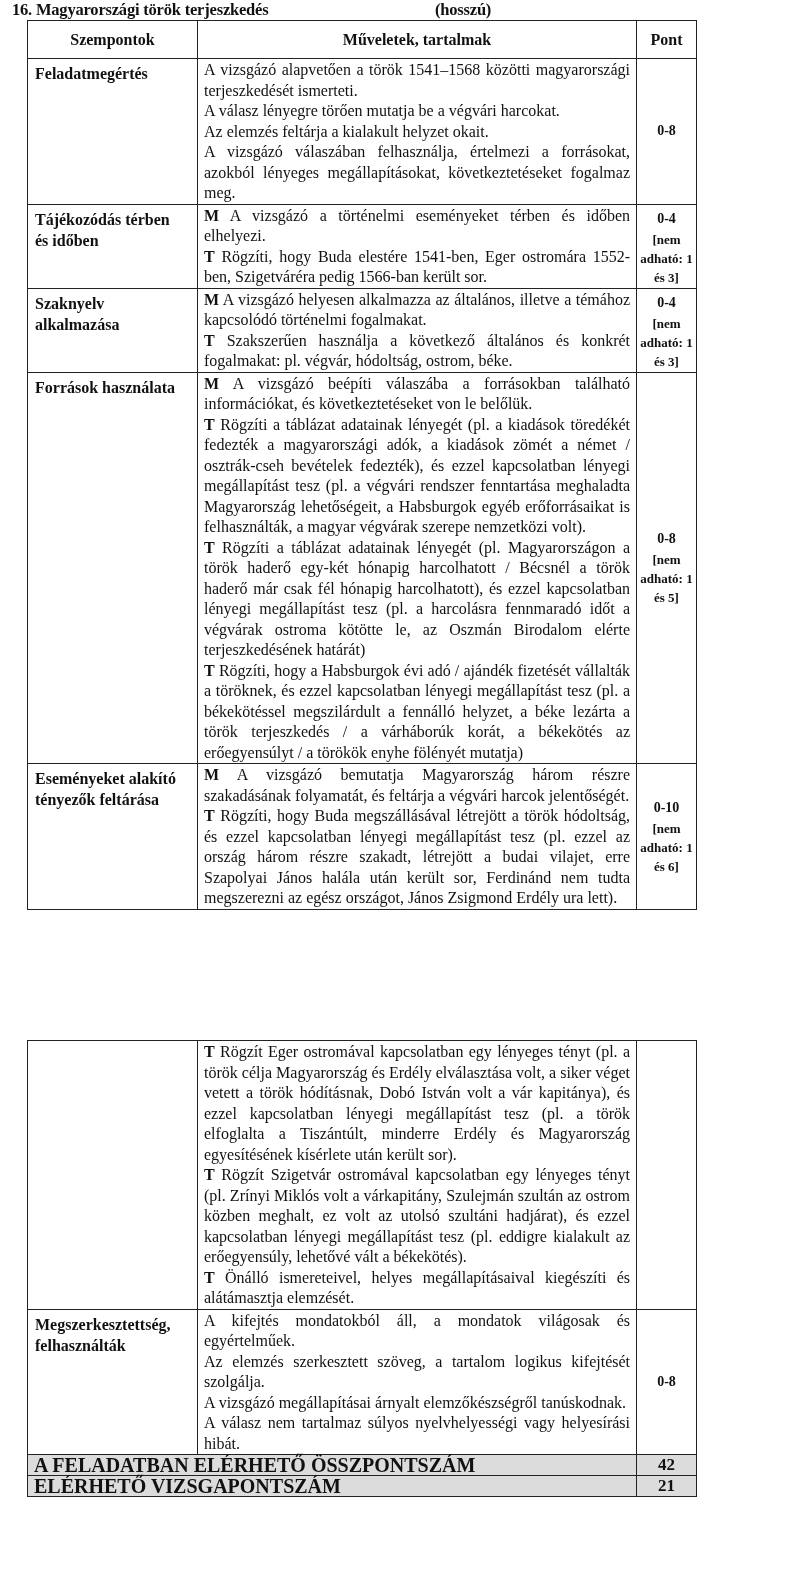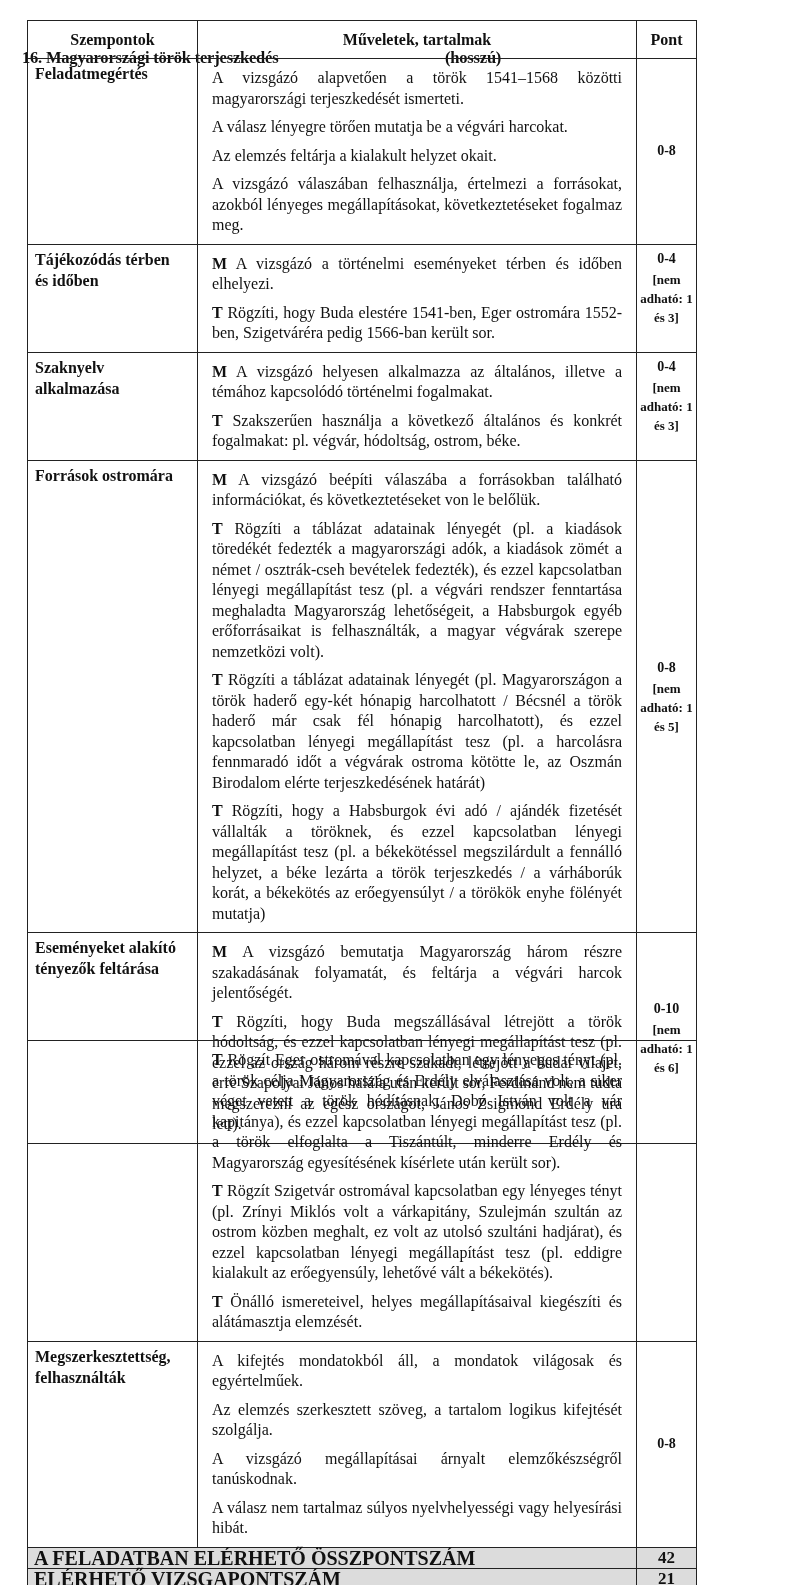--- a/index.html
+++ b/index.html
@@ -1,26 +1,26 @@
 <!DOCTYPE html>
 <html><head>
 <meta charset="utf-8">
 <style>
   html, body { margin: 0; padding: 0; background: #ffffff; }
   body { width: 798px; height: 1585px; position: relative; overflow: hidden;
          font-family: "Liberation Serif", "DejaVu Serif", serif; color: #111; }
-  .title { position: absolute; left: 22px; top: 0px; font-weight: bold; font-size: 16.5px; line-height: 20px; letter-spacing: -0.2px; margin-top: 48px; }
+  .title { position: absolute; left: 12px; top: 0px; font-weight: bold; font-size: 16.5px; line-height: 20px; letter-spacing: -0.2px; }
   .title .sub { position: absolute; left: 423px; top: 0; white-space: nowrap; }
   table { border-collapse: collapse; position: absolute; left: 27px; table-layout: fixed; }
   td, th { border: 1.5px solid #222; vertical-align: top; padding: 0; }
   col.c1 { width: 170px; } col.c2 { width: 439px; } col.c3 { width: 60px; }
   th { font-weight: bold; font-size: 16px; height: 37px; text-align: center; vertical-align: middle; }
   td.crit { font-weight: bold; font-size: 16px; line-height: 21px; padding: 4px 16px 0 7px; }
   td.content { font-size: 16px; line-height: 20.5px; padding: 1px 6px 0 6px; text-align: justify; }
-  td.content p { margin: 8px; }
+  td.content p { margin: 0; }
   td.content b { font-weight: bold; }
   td.pts { text-align: center; vertical-align: middle; font-weight: bold; }
   td.pts.top { vertical-align: top; padding-top: 3px; }
   .pv { font-size: 14px; line-height: 22px; display: block; }
   .pn { font-size: 13px; line-height: 19px; display: block; }
   tr.sum td { background: #dcdcdc; font-weight: bold; font-size: 20px; height: 20px; line-height: 20px; padding: 0 0 0 6px; }
   tr.sum td.sv { text-align: center; padding: 0; font-size: 17px; margin-top: 44px; }
   #t1 { top: 20px; }
   #t2 { top: 1040px; }
 </style>
@@ -74,21 +74,21 @@
         <td class="content">
           <p><b>M</b> <span>A vizsgázó helyesen alkalmazza az általános, illetve a témához kapcsolódó történelmi fogalmakat.</span></p>
           <p><b>T</b> <span>Szakszerűen használja a következő általános és konkrét fogalmakat: pl. végvár, hódoltság, ostrom, béke.</span></p>
         </td>
         <td class="pts top">
           <span class="pv">0-4</span>
           <span class="pn">[nem adható: 1 és 3]</span>
         </td>
       </tr>
       <tr>
-        <td class="crit">Források ostromára</td>
+        <td class="crit">Források használata</td>
         <td class="content">
           <p><b>M</b> <span>A vizsgázó beépíti válaszába a forrásokban található információkat, és következtetéseket von le belőlük.</span></p>
           <p><b>T</b> <span>Rögzíti a táblázat adatainak lényegét (pl. a kiadások töredékét fedezték a magyarországi adók, a kiadások zömét a német / osztrák-cseh bevételek fedezték), és ezzel kapcsolatban lényegi megállapítást tesz (pl. a végvári rendszer fenntartása meghaladta Magyarország lehetőségeit, a Habsburgok egyéb erőforrásaikat is felhasználták, a magyar végvárak szerepe nemzetközi volt).</span></p>
           <p><b>T</b> <span>Rögzíti a táblázat adatainak lényegét (pl. Magyarországon a török haderő egy-két hónapig harcolhatott / Bécsnél a török haderő már csak fél hónapig harcolhatott), és ezzel kapcsolatban lényegi megállapítást tesz (pl. a harcolásra fennmaradó időt a végvárak ostroma kötötte le, az Oszmán Birodalom elérte terjeszkedésének határát)</span></p>
           <p><b>T</b> <span>Rögzíti, hogy a Habsburgok évi adó / ajándék fizetését vállalták a töröknek, és ezzel kapcsolatban lényegi megállapítást tesz (pl. a békekötéssel megszilárdult a fennálló helyzet, a béke lezárta a török terjeszkedés / a várháborúk korát, a békekötés az erőegyensúlyt / a törökök enyhe fölényét mutatja)</span></p>
         </td>
         <td class="pts">
           <span class="pv">0-8</span>
           <span class="pn">[nem adható: 1 és 5]</span>
         </td>

